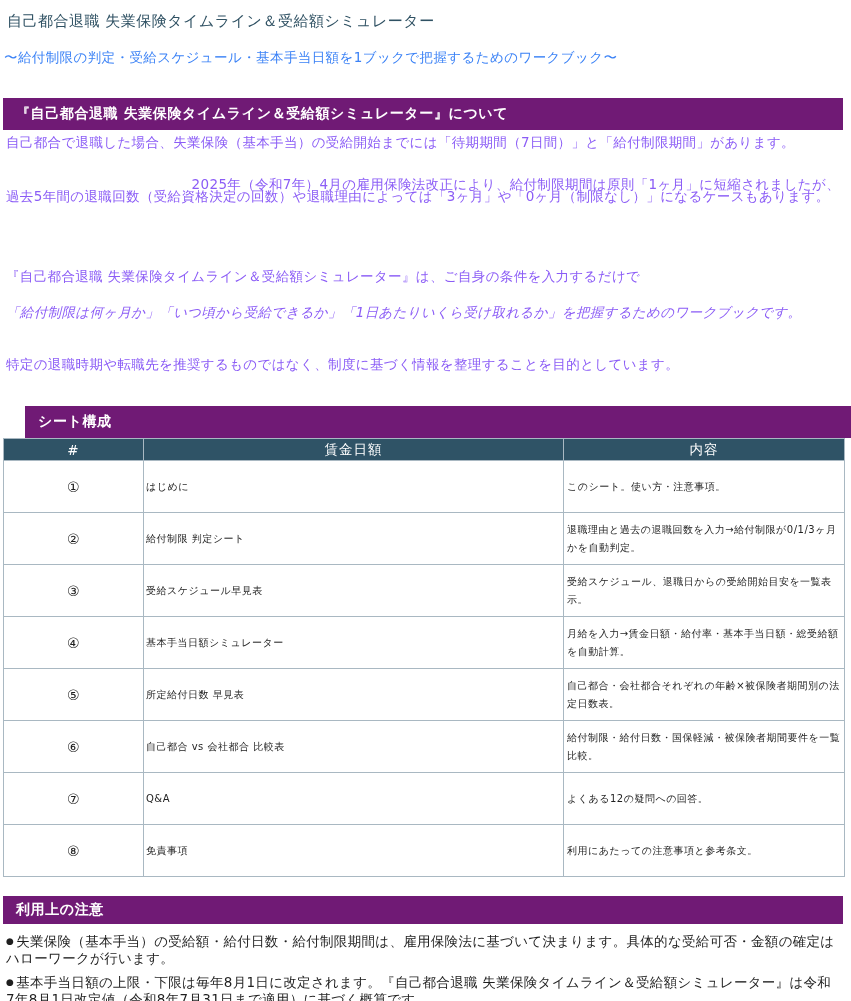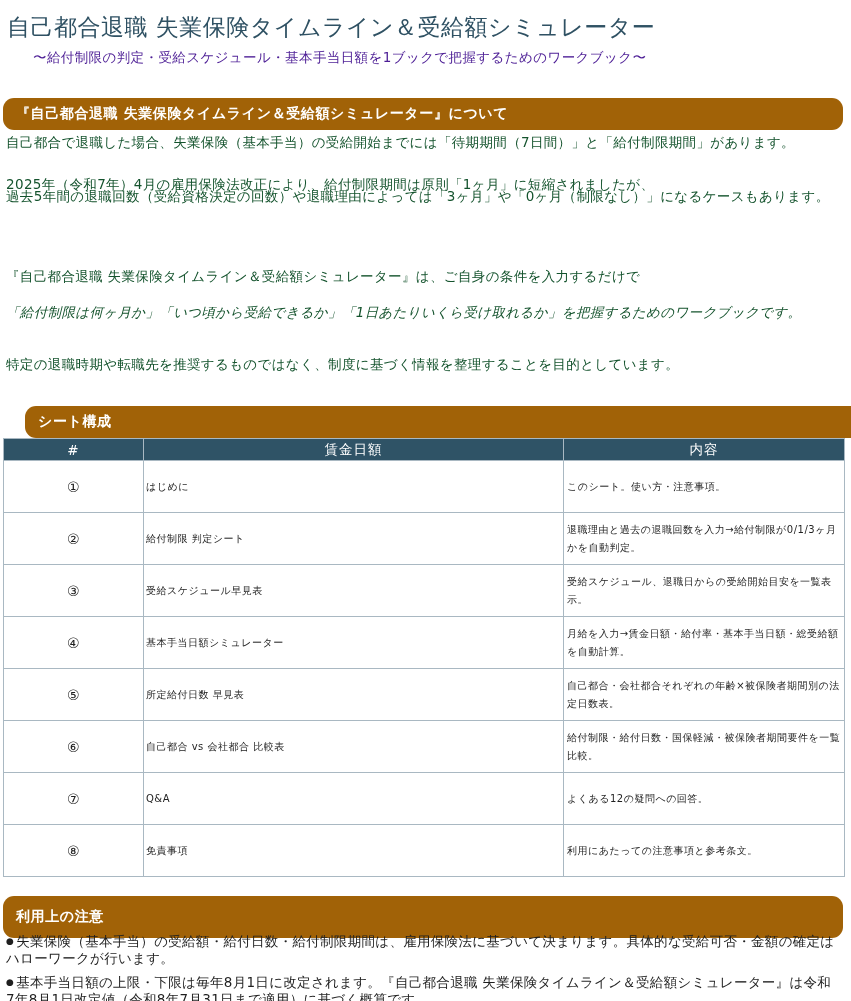--- a/index.html
+++ b/index.html
@@ -4,40 +4,39 @@
 <style>
   html, body { margin: 0; padding: 0; background: #ffffff; }
   body {
     width: 851px; height: 1001px; overflow: hidden;
     font-family: "DejaVu Sans", "Liberation Sans", sans-serif;
     color: #1f1f1f;
     position: relative;
   }
   .title {
     position: absolute; left: 7px; top: 12px;
-    font-size: 23px; color: #2f5163; letter-spacing: 0.5px;
+    font-size: 15px; color: #2f5163; letter-spacing: 0.5px;
     white-space: nowrap;
   }
   .subtitle {
     position: absolute; left: 4px; top: 49px;
-    font-size: 13.5px; color: #4c1d95; letter-spacing: 0.4px;
+    font-size: 13.5px; color: #3b82f6; letter-spacing: 0.4px;
     white-space: nowrap;
-    margin-left: 29px;
   }
   .section-bar {
     position: absolute; left: 3px; width: 840px;
-    background: #a16207; color: #ffffff;
+    background: #701a75; color: #ffffff;
     font-size: 14px; font-weight: bold; letter-spacing: 0.6px;
     box-sizing: border-box; padding-left: 13px;
-    display: flex; align-items: center; border-radius: 11px;
+    display: flex; align-items: center;
   }
   .para {
     position: absolute; left: 6px; width: 834px;
     font-size: 13.5px; line-height: 17px; letter-spacing: 0.35px;
-    color: #14532d;
+    color: #8b5cf6;
   }
   table.sheets {
     position: absolute; left: 3px; top: 438px;
     width: 841px; border-collapse: collapse; table-layout: fixed;
   }
   table.sheets th {
     background: #2f5366; color: #ffffff;
     font-weight: normal; font-size: 13.5px; letter-spacing: 1px;
     height: 21px; padding: 0;
     border: 1px solid #a9b8c2;
@@ -59,21 +58,21 @@
 </head>
 <body>
 
 <div class="title">自己都合退職 失業保険タイムライン＆受給額シミュレーター</div>
 <div class="subtitle">〜給付制限の判定・受給スケジュール・基本手当日額を1ブックで把握するためのワークブック〜</div>
 
 <div class="section-bar" style="top:98px;height:32px;">
   <span>『自己都合退職 失業保険タイムライン＆受給額シミュレーター』について</span>
 </div>
 <div class="para" style="top:134px;">自己都合で退職した場合、失業保険（基本手当）の受給開始までには「待期期間（7日間）」と「給付制限期間」があります。</div>
-<div class="para" style="top:176px;">2025年（令和7年）4月の雇用保険法改正により、給付制限期間は原則「1ヶ月」に短縮されましたが、</div>
+<div class="para" style="top:176px;text-align:right;">2025年（令和7年）4月の雇用保険法改正により、給付制限期間は原則「1ヶ月」に短縮されましたが、</div>
 <div class="para" style="top:188px;">過去5年間の退職回数（受給資格決定の回数）や退職理由によっては「3ヶ月」や「0ヶ月（制限なし）」になるケースもあります。</div>
 <div class="para" style="top:268px;">『自己都合退職 失業保険タイムライン＆受給額シミュレーター』は、ご自身の条件を入力するだけで</div>
 <div class="para" style="top:304px;font-style:italic;">「給付制限は何ヶ月か」「いつ頃から受給できるか」「1日あたりいくら受け取れるか」を把握するためのワークブックです。</div>
 <div class="para" style="top:356px;">特定の退職時期や転職先を推奨するものではなく、制度に基づく情報を整理することを目的としています。</div>
 
 <div class="section-bar" style="top:406px;height:32px;margin-left:22px;">
   <span>シート構成</span>
 </div>
 
 <table class="sheets">
@@ -126,21 +125,21 @@
       <td class="desc">よくある12の疑問への回答。</td>
     </tr>
     <tr>
       <td class="idx">⑧</td>
       <td>免責事項</td>
       <td class="desc">利用にあたっての注意事項と参考条文。</td>
     </tr>
   </tbody>
 </table>
 
-<div class="section-bar" style="top:896px;height:42px;">
+<div class="section-bar" style="top:896px;height:28px;">
   <span>利用上の注意</span>
 </div>
 <div class="note" style="top:933px;">
   <span class="bullet">●</span><span>失業保険（基本手当）の受給額・給付日数・給付制限期間は、雇用保険法に基づいて決まります。具体的な受給可否・金額の確定はハローワークが行います。</span>
 </div>
 <div class="note" style="top:974px;">
   <span class="bullet">●</span><span>基本手当日額の上限・下限は毎年8月1日に改定されます。『自己都合退職 失業保険タイムライン＆受給額シミュレーター』は令和7年8月1日改定値（令和8年7月31日まで適用）に基づく概算です。</span>
 </div>
 
 </body></html>

